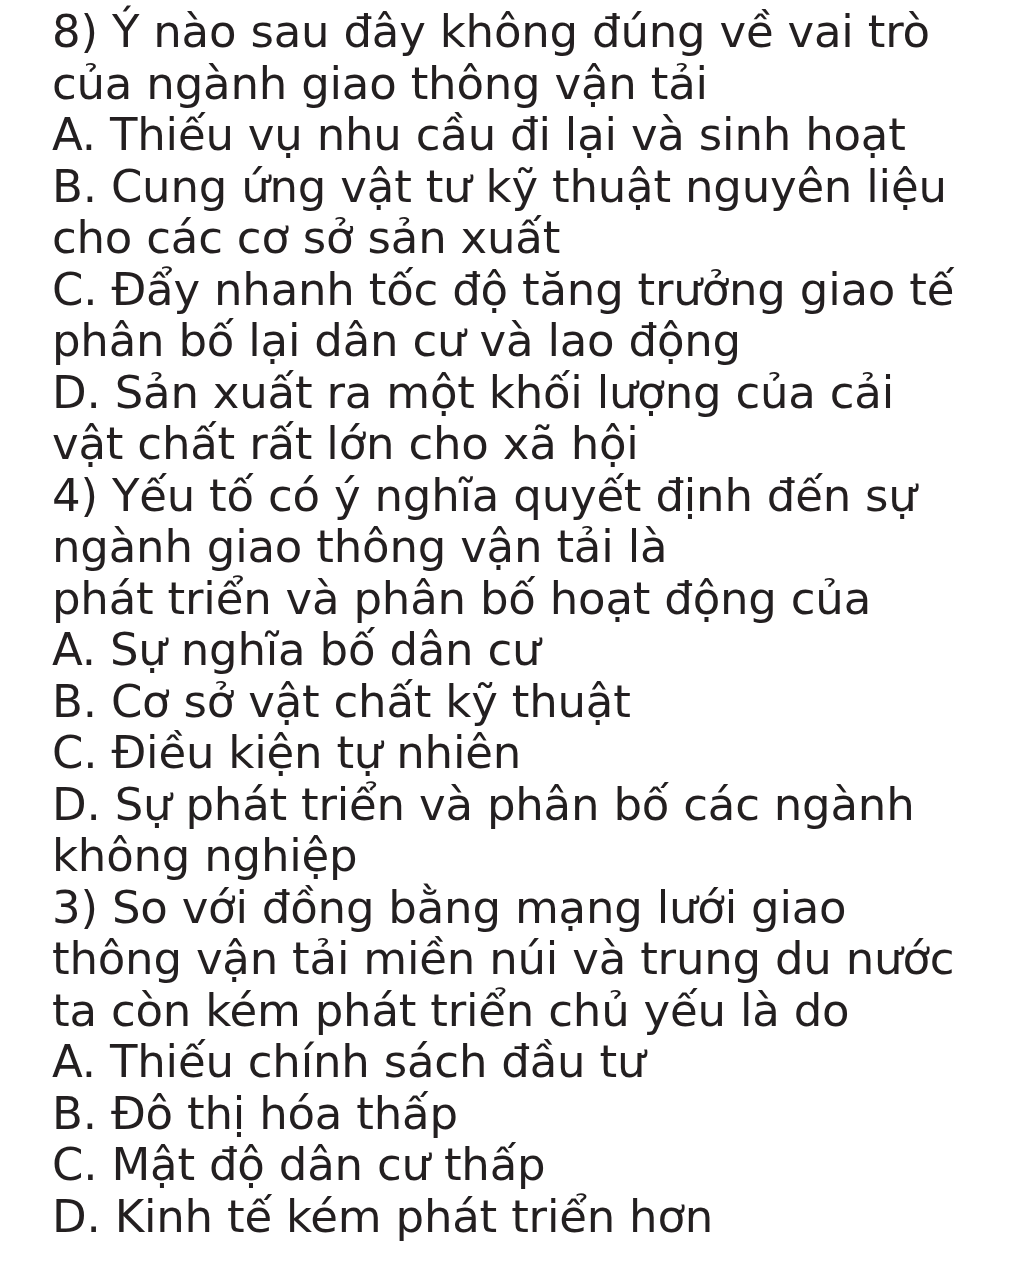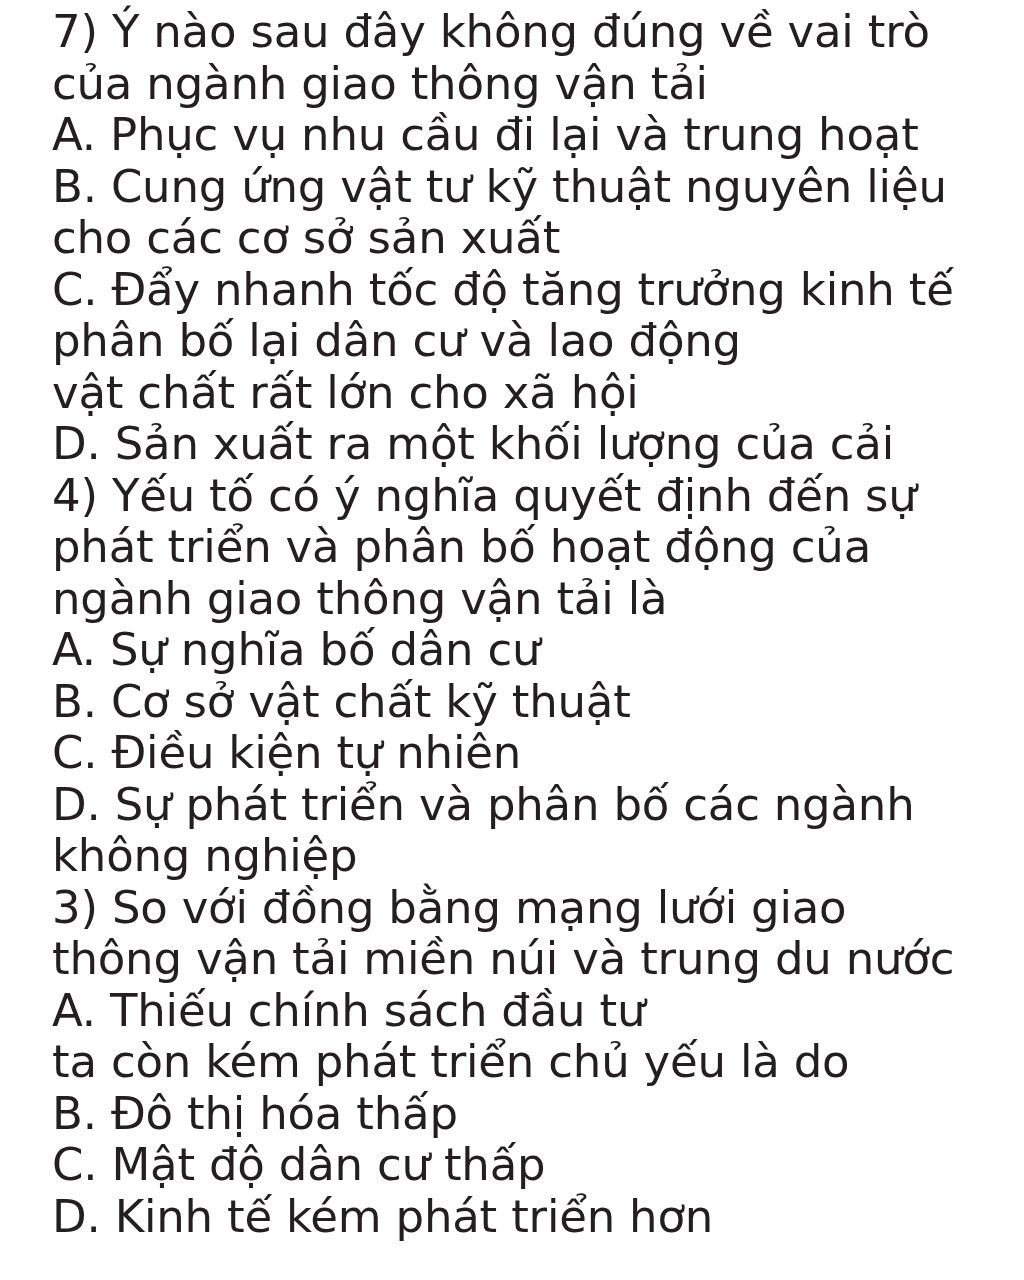--- a/index.html
+++ b/index.html
@@ -31,45 +31,45 @@
     white-space: pre-wrap;
     font-weight: 400;
   }
 </style>
 </head>
 <body>
 
 <div class="page">
 
   <div class="question-block">
-    <div class="line">7) Ý nào sau đây không đúng về vai trò</div>
+    <div class="line">8) Ý nào sau đây không đúng về vai trò</div>
     <div class="line">của ngành giao thông vận tải</div>
-    <div class="line">A. Phục vụ nhu cầu đi lại và trung hoạt</div>
+    <div class="line">A. Thiếu vụ nhu cầu đi lại và sinh hoạt</div>
     <div class="line">B. Cung ứng vật tư kỹ thuật nguyên liệu</div>
     <div class="line">cho các cơ sở sản xuất</div>
-    <div class="line">C. Đẩy nhanh tốc độ tăng trưởng kinh tế</div>
+    <div class="line">C. Đẩy nhanh tốc độ tăng trưởng giao tế</div>
     <div class="line">phân bố lại dân cư và lao động</div>
+    <div class="line">D. Sản xuất ra một khối lượng của cải</div>
     <div class="line">vật chất rất lớn cho xã hội</div>
-    <div class="line">D. Sản xuất ra một khối lượng của cải</div>
   </div>
 
   <div class="question-block">
     <div class="line">4) Yếu tố có ý nghĩa quyết định đến sự</div>
+    <div class="line">ngành giao thông vận tải là</div>
     <div class="line">phát triển và phân bố hoạt động của</div>
-    <div class="line">ngành giao thông vận tải là</div>
     <div class="line">A. Sự nghĩa bố dân cư</div>
     <div class="line">B. Cơ sở vật chất kỹ thuật</div>
     <div class="line">C. Điều kiện tự nhiên</div>
     <div class="line">D. Sự phát triển và phân bố các ngành</div>
     <div class="line">không nghiệp</div>
   </div>
 
   <div class="question-block">
     <div class="line">3) So với đồng bằng mạng lưới giao</div>
     <div class="line">thông vận tải miền núi và trung du nước</div>
+    <div class="line">ta còn kém phát triển chủ yếu là do</div>
     <div class="line">A. Thiếu chính sách đầu tư</div>
-    <div class="line">ta còn kém phát triển chủ yếu là do</div>
     <div class="line">B. Đô thị hóa thấp</div>
     <div class="line">C. Mật độ dân cư thấp</div>
     <div class="line">D. Kinh tế kém phát triển hơn</div>
   </div>
 
 </div>
 
 </body></html>

